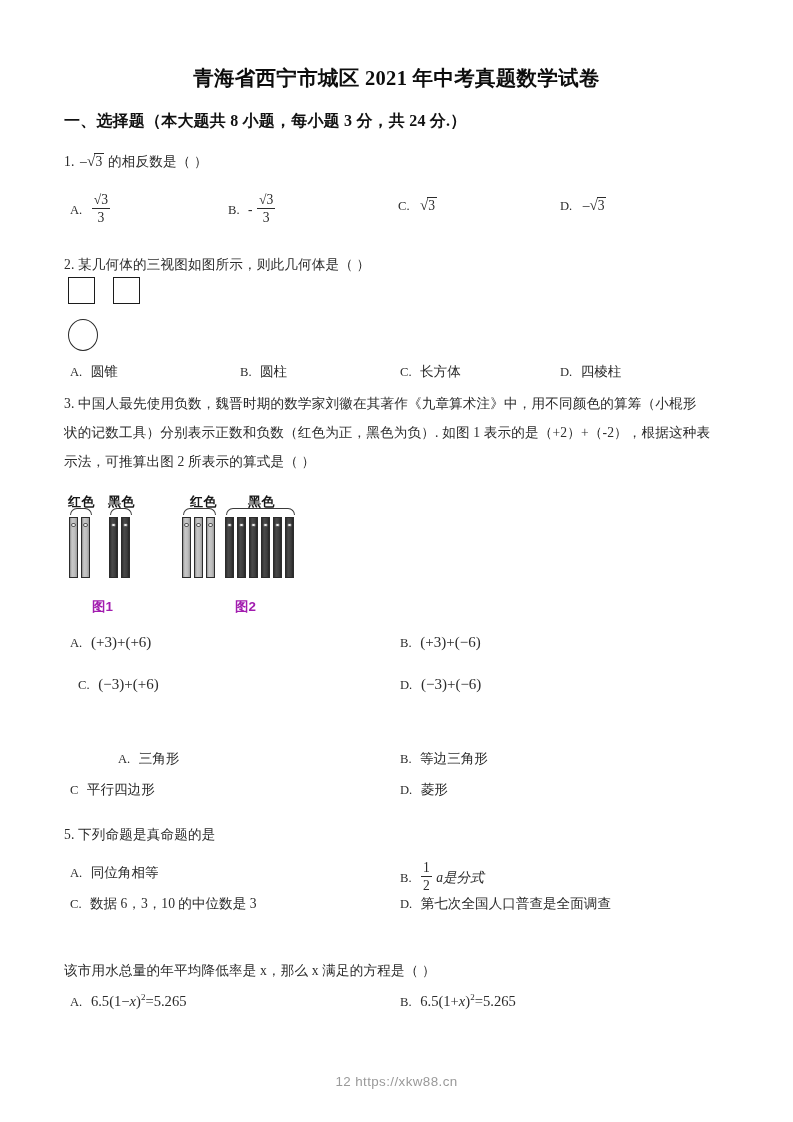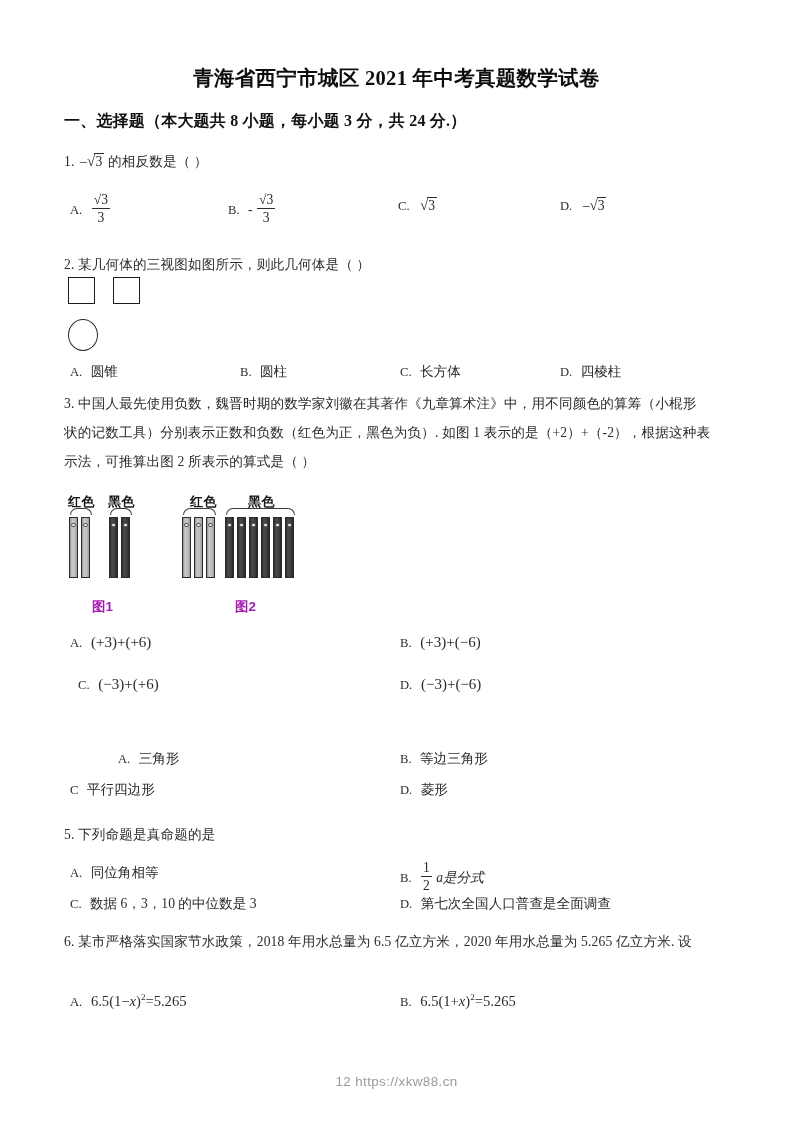--- a/index.html
+++ b/index.html
@@ -374,21 +374,21 @@
   </div>
   <div class="opt" style="left:70px; top:891px;">
     <span class="lbl">C.</span>
     <span>数据 6，3，10 的中位数是 3</span>
   </div>
   <div class="opt" style="left:400px; top:891px;">
     <span class="lbl">D.</span>
     <span>第七次全国人口普查是全面调查</span>
   </div>
 
-  <div class="qstem" style="left:64px; top:925px; width:676px;">6. 某市严格落实国家节水政策，2018 年用水总量为 6.5 亿立方米，2020 年用水总量为 5.265 亿立方米. 设</div>
+  <div class="qstem" style="left:64px; top:954px; width:676px;">该市用水总量的年平均降低率是 x，那么 x 满足的方程是（      ）</div>
 
   <div class="opt math" style="left:70px; top:988px; font-size:14.6px;">
     <span class="lbl">A.</span>
     <span>6.5(1−</span><span class="italic">x</span><span>)</span><sup class="exp">2</sup><span>=5.265</span>
   </div>
   <div class="opt math" style="left:400px; top:988px; font-size:14.6px;">
     <span class="lbl">B.</span>
     <span>6.5(1+</span><span class="italic">x</span><span>)</span><sup class="exp">2</sup><span>=5.265</span>
   </div>
 

